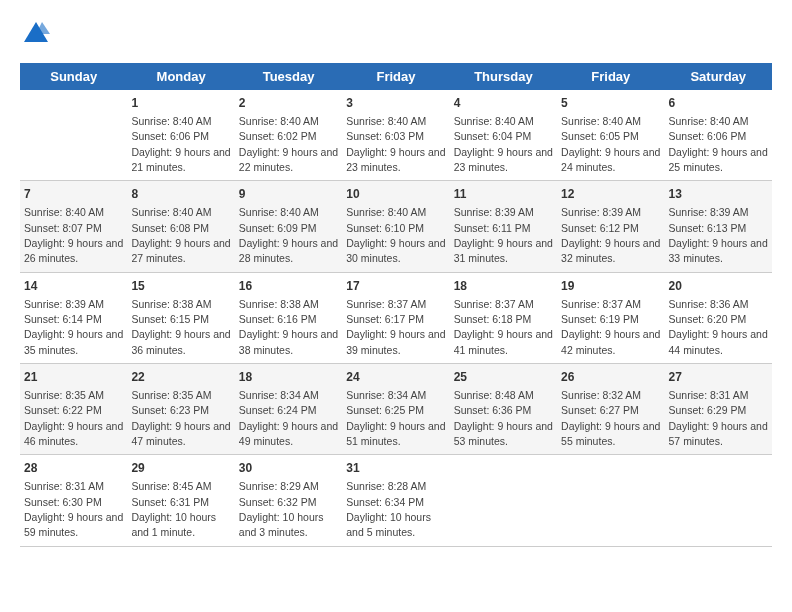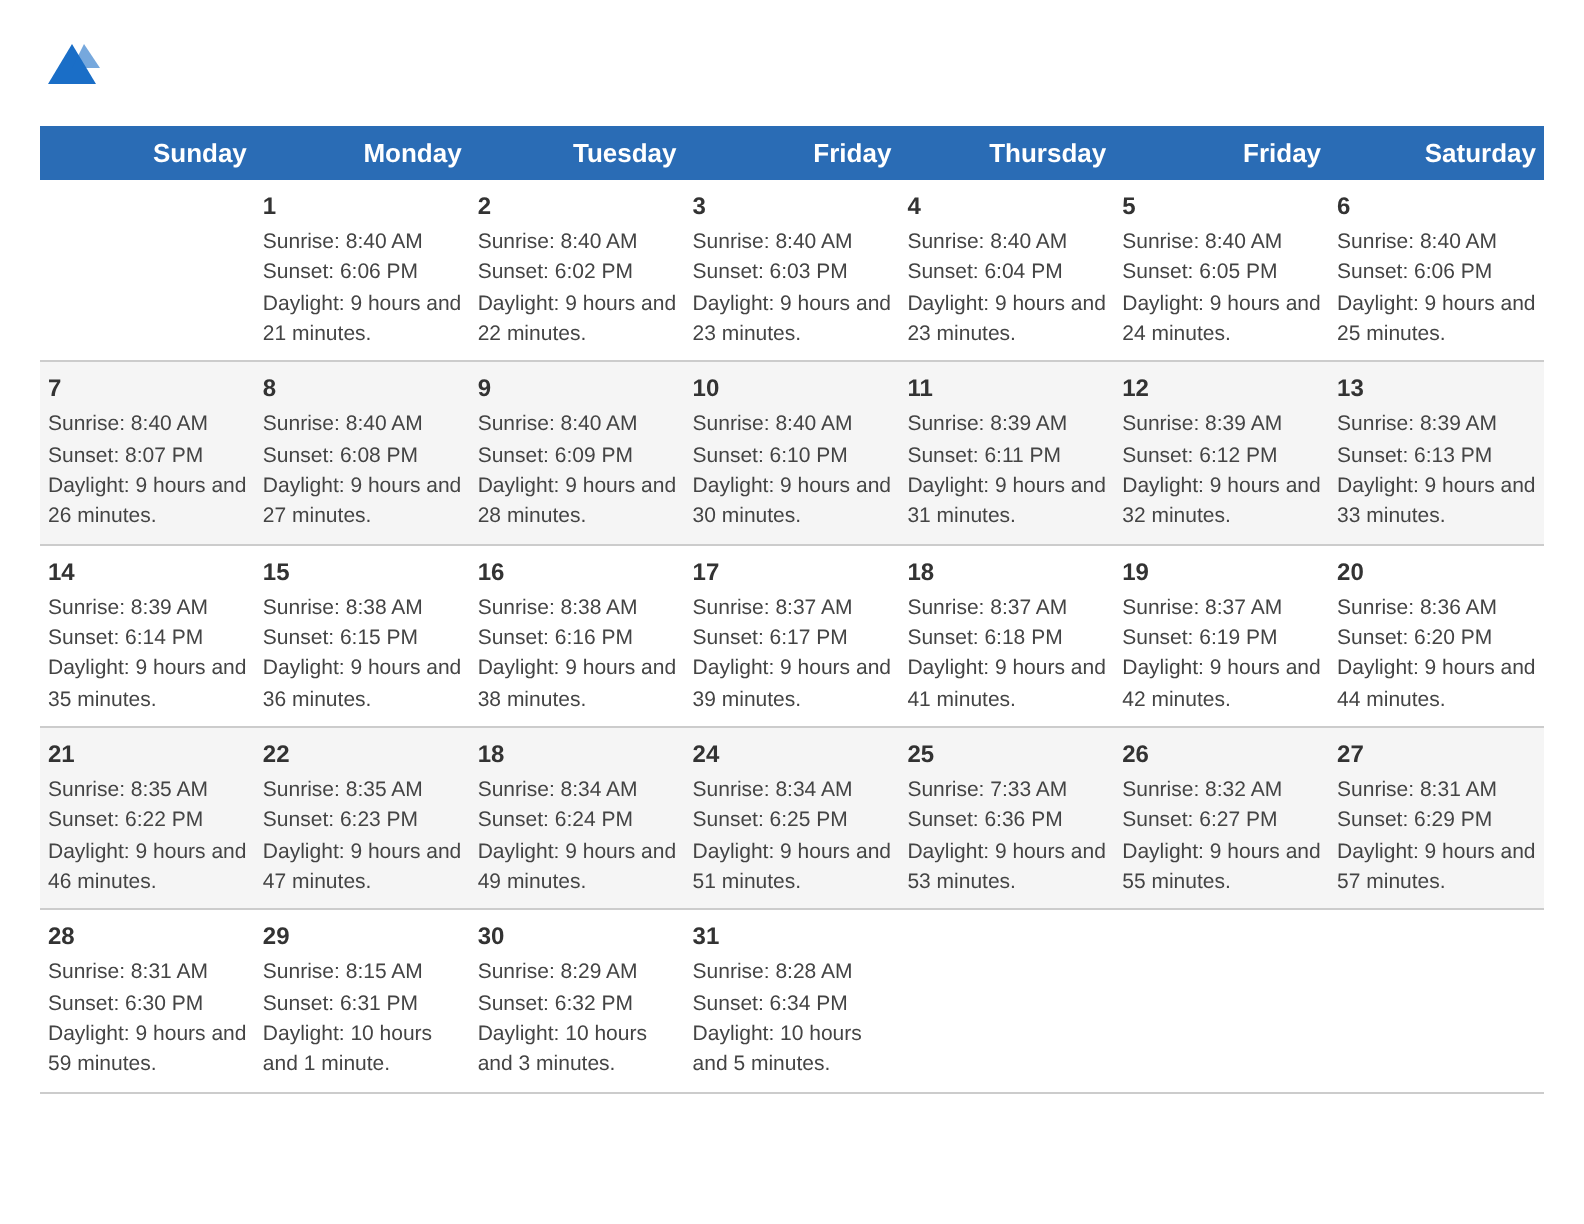--- a/index.html
+++ b/index.html
@@ -49,21 +49,21 @@
     }
     table {
       width: 100%;
       border-collapse: collapse;
       font-size: 11px;
     }
     thead tr th {
       background-color: #2a6cb5;
       color: #fff;
       padding: 6px 4px;
-      text-align: right;
+      text-align: center;
       font-size: 13px;
       font-weight: bold;
     }
     tbody tr {
       border-bottom: 1px solid #ccc;
     }
     tbody tr:nth-child(odd) {
       background: #fff;
     }
     tbody tr:nth-child(even) {
@@ -144,27 +144,27 @@
         <td><span class="day-num">17</span><span class="day-info">Sunrise: 8:37 AM</span><br><span class="day-info">Sunset: 6:17 PM</span><br><span class="day-info">Daylight: 9 hours and 39 minutes.</span></td>
         <td><span class="day-num">18</span><span class="day-info">Sunrise: 8:37 AM</span><br><span class="day-info">Sunset: 6:18 PM</span><br><span class="day-info">Daylight: 9 hours and 41 minutes.</span></td>
         <td><span class="day-num">19</span><span class="day-info">Sunrise: 8:37 AM</span><br><span class="day-info">Sunset: 6:19 PM</span><br><span class="day-info">Daylight: 9 hours and 42 minutes.</span></td>
         <td><span class="day-num">20</span><span class="day-info">Sunrise: 8:36 AM</span><br><span class="day-info">Sunset: 6:20 PM</span><br><span class="day-info">Daylight: 9 hours and 44 minutes.</span></td>
       </tr>
       <tr>
         <td><span class="day-num">21</span><span class="day-info">Sunrise: 8:35 AM</span><br><span class="day-info">Sunset: 6:22 PM</span><br><span class="day-info">Daylight: 9 hours and 46 minutes.</span></td>
         <td><span class="day-num">22</span><span class="day-info">Sunrise: 8:35 AM</span><br><span class="day-info">Sunset: 6:23 PM</span><br><span class="day-info">Daylight: 9 hours and 47 minutes.</span></td>
         <td><span class="day-num">18</span><span class="day-info">Sunrise: 8:34 AM</span><br><span class="day-info">Sunset: 6:24 PM</span><br><span class="day-info">Daylight: 9 hours and 49 minutes.</span></td>
         <td><span class="day-num">24</span><span class="day-info">Sunrise: 8:34 AM</span><br><span class="day-info">Sunset: 6:25 PM</span><br><span class="day-info">Daylight: 9 hours and 51 minutes.</span></td>
-        <td><span class="day-num">25</span><span class="day-info">Sunrise: 7:33 AM</span><br><span class="day-info">Sunset: 6:36 PM</span><br><span class="day-info">Daylight: 9 hours and 53 minutes.</span></td>
+        <td><span class="day-num">25</span><span class="day-info">Sunrise: 8:48 AM</span><br><span class="day-info">Sunset: 6:36 PM</span><br><span class="day-info">Daylight: 9 hours and 53 minutes.</span></td>
         <td><span class="day-num">26</span><span class="day-info">Sunrise: 8:32 AM</span><br><span class="day-info">Sunset: 6:27 PM</span><br><span class="day-info">Daylight: 9 hours and 55 minutes.</span></td>
         <td><span class="day-num">27</span><span class="day-info">Sunrise: 8:31 AM</span><br><span class="day-info">Sunset: 6:29 PM</span><br><span class="day-info">Daylight: 9 hours and 57 minutes.</span></td>
       </tr>
       <tr>
         <td><span class="day-num">28</span><span class="day-info">Sunrise: 8:31 AM</span><br><span class="day-info">Sunset: 6:30 PM</span><br><span class="day-info">Daylight: 9 hours and 59 minutes.</span></td>
-        <td><span class="day-num">29</span><span class="day-info">Sunrise: 8:15 AM</span><br><span class="day-info">Sunset: 6:31 PM</span><br><span class="day-info">Daylight: 10 hours and 1 minute.</span></td>
+        <td><span class="day-num">29</span><span class="day-info">Sunrise: 8:45 AM</span><br><span class="day-info">Sunset: 6:31 PM</span><br><span class="day-info">Daylight: 10 hours and 1 minute.</span></td>
         <td><span class="day-num">30</span><span class="day-info">Sunrise: 8:29 AM</span><br><span class="day-info">Sunset: 6:32 PM</span><br><span class="day-info">Daylight: 10 hours and 3 minutes.</span></td>
         <td><span class="day-num">31</span><span class="day-info">Sunrise: 8:28 AM</span><br><span class="day-info">Sunset: 6:34 PM</span><br><span class="day-info">Daylight: 10 hours and 5 minutes.</span></td>
         <td></td>
         <td></td>
         <td></td>
       </tr>
     </tbody>
 </table>
 
 </body></html>

